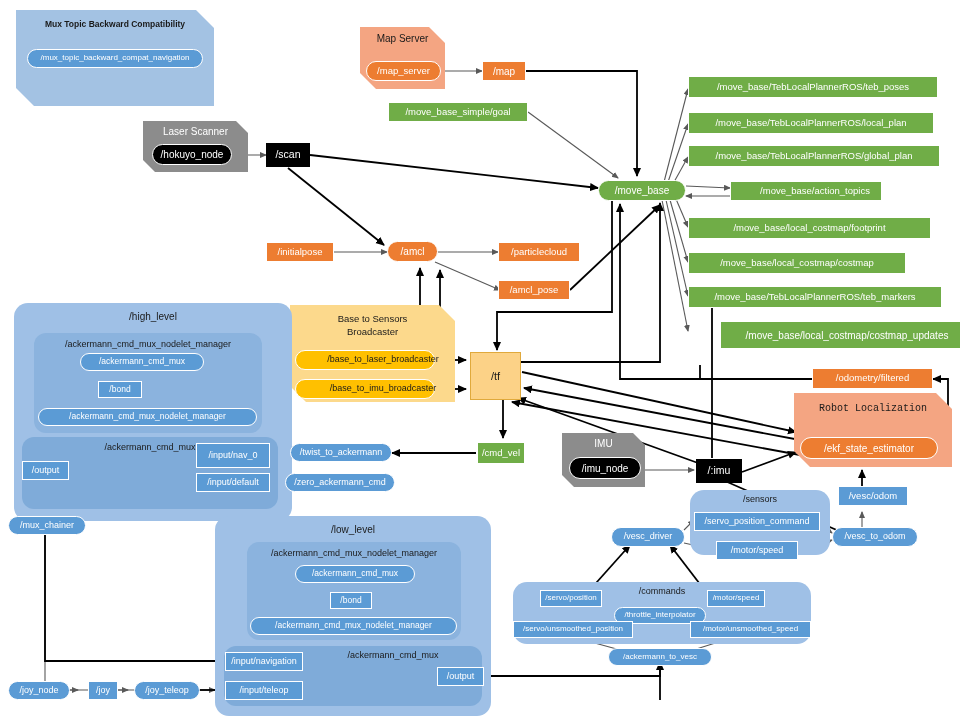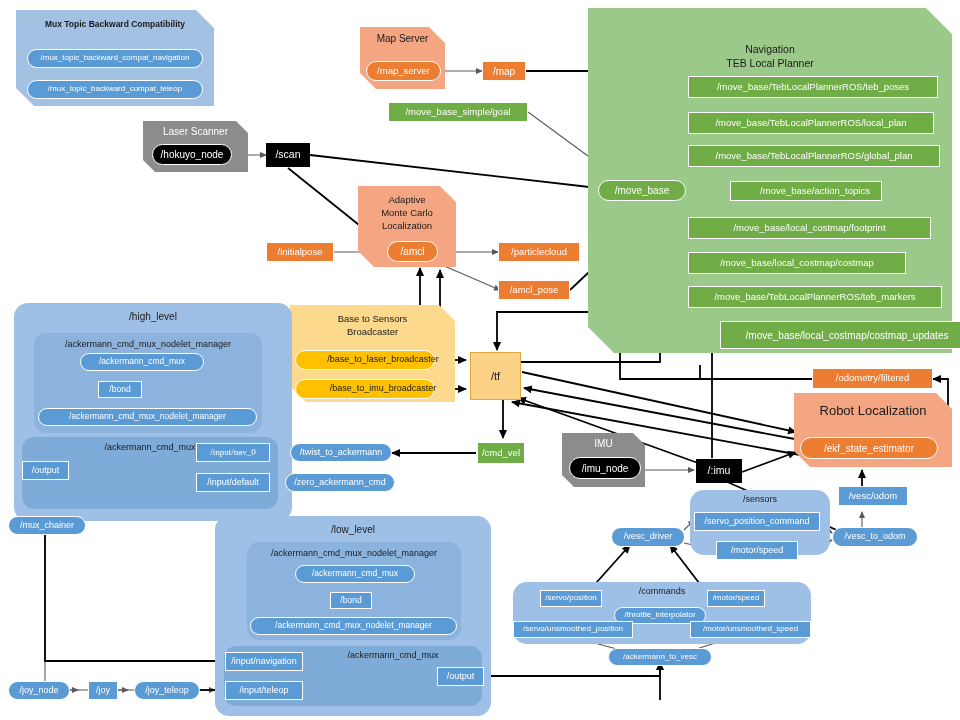--- a/index.html
+++ b/index.html
@@ -185,59 +185,45 @@
     <path class="w" d="M114,690 L128,690" marker-end="url(#ah)"></path>
     <path class="wb" d="M196,690 L226,690" marker-end="url(#ahb)"></path>
 
     <path class="wb" d="M45,535 L45,661 L226,661" marker-end="url(#ahb)"></path>
   </svg>
 
   <div class="grp panel-blue-fold" style="left:16px;top:10px;width:198px;height:96px;">
     <div class="grp-label" style="top:9px;font-size:8.5px;font-weight:bold;">Mux Topic Backward Compatibility</div>
   </div>
   <div class="node n-ell blue-ell" style="left:27px;top:49px;width:176px;height:19px;font-size:8px;">/mux_topic_backward_compat_navigation</div>
-  <div class="node n-ell blue-ell" style="left:27px;top:80px;width:176px;height:19px;font-size:8px;">/mux_topic_backward_compat_teleop</div>
 
   <div class="grp panel-gray-fold" style="left:143px;top:121px;width:105px;height:51px;">
     <div class="grp-label" style="top:5px;font-size:10px;color:#fff;">Laser Scanner</div>
   </div>
   <div class="node black-ell" style="left:152px;top:144px;width:80px;height:21px;font-size:10px;">/hokuyo_node</div>
 
   <div class="node black-rect" style="left:266px;top:143px;width:44px;height:24px;font-size:10.5px;">/scan</div>
 
   <div class="grp panel-orange-fold" style="left:360px;top:27px;width:85px;height:62px;">
     <div class="grp-label" style="top:6px;font-size:10px;color:#1a1a1a;">Map Server</div>
   </div>
   <div class="node n-ell orange-ell" style="left:366px;top:61px;width:75px;height:20px;font-size:9.5px;">/map_server</div>
 
   <div class="node orange-rect n-rect" style="left:482px;top:61px;width:44px;height:20px;font-size:10px;">/map</div>
 
   <div class="node green-rect n-rect" style="left:388px;top:102px;width:140px;height:20px;font-size:9.5px;">/move_base_simple/goal</div>
 
-  <div class="grp panel-orange-fold" style="left:358px;top:186px;width:98px;height:81px;">
-    <div class="grp-label" style="top:8px;font-size:9.5px;color:#1a1a1a;line-height:1.35;">
-      <div>Adaptive</div>
-      <div>Monte Carlo</div>
-      <div>Localization</div>
-    </div>
-  </div>
   <div class="node n-ell orange-ell" style="left:387px;top:241px;width:51px;height:21px;font-size:10px;">/amcl</div>
 
   <div class="node orange-rect n-rect" style="left:266px;top:242px;width:68px;height:20px;font-size:9.5px;">/initialpose</div>
 
   <div class="node orange-rect n-rect" style="left:498px;top:242px;width:82px;height:20px;font-size:9.5px;">/particlecloud</div>
 
   <div class="node orange-rect n-rect" style="left:498px;top:280px;width:72px;height:20px;font-size:9.5px;">/amcl_pose</div>
 
-  <div class="grp panel-green-fold" style="left:588px;top:8px;width:364px;height:345px;">
-    <div class="grp-label" style="top:34px;font-size:10.5px;color:#1a1a1a;line-height:1.35;">
-      <div>Navigation</div>
-      <div>TEB Local Planner</div>
-    </div>
-  </div>
   <div class="node n-ell green-ell" style="left:598px;top:180px;width:88px;height:21px;font-size:10px;">/move_base</div>
 
   <div class="node green-rect n-rect" style="left:688px;top:76px;width:250px;height:22px;font-size:9.5px;">/move_base/TebLocalPlannerROS/teb_poses</div>
   <div class="node green-rect n-rect" style="left:688px;top:112px;width:246px;height:22px;font-size:9.5px;">/move_base/TebLocalPlannerROS/local_plan</div>
   <div class="node green-rect n-rect" style="left:688px;top:145px;width:252px;height:22px;font-size:9.5px;">/move_base/TebLocalPlannerROS/global_plan</div>
   <div class="node green-rect n-rect" style="left:730px;top:181px;width:152px;height:20px;font-size:9.5px;padding-left:18px;">/move_base/action_topics</div>
   <div class="node green-rect n-rect" style="left:688px;top:217px;width:243px;height:22px;font-size:9.5px;">/move_base/local_costmap/footprint</div>
   <div class="node green-rect n-rect" style="left:688px;top:252px;width:218px;height:22px;font-size:9.5px;">/move_base/local_costmap/costmap</div>
   <div class="node green-rect n-rect" style="left:688px;top:286px;width:254px;height:22px;font-size:9.5px;">/move_base/TebLocalPlannerROS/teb_markers</div>
   <div class="node green-rect n-rect" style="left:688px;top:321px;width:254px;height:28px;font-size:10px;margin-left:32px;">/move_base/local_costmap/costmap_updates</div>
@@ -249,21 +235,21 @@
     </div>
   </div>
   <div class="node n-ell yellow-ell" style="left:295px;top:350px;width:140px;height:20px;font-size:9px;">/base_to_laser_broadcaster</div>
   <div class="node n-ell yellow-ell" style="left:295px;top:379px;width:140px;height:20px;font-size:9px;">/base_to_imu_broadcaster</div>
 
   <div class="node yellow-rect" style="left:470px;top:352px;width:51px;height:48px;font-size:11px;">/tf</div>
 
   <div class="node green-rect n-rect" style="left:477px;top:442px;width:48px;height:22px;font-size:9.5px;">/cmd_vel</div>
 
   <div class="grp panel-orange-fold" style="left:794px;top:393px;width:158px;height:74px;">
-    <div class="grp-label" style="top:10px;font-size:13px;color:#1a1a1a;">Robot Localization</div>
+    <div class="grp-label" style="top:10px;font-size:10px;color:#1a1a1a;font-family:Liberation Mono, monospace;">Robot Localization</div>
   </div>
   <div class="node n-ell orange-ell" style="left:800px;top:437px;width:138px;height:22px;font-size:10px;">/ekf_state_estimator</div>
 
   <div class="node orange-rect n-rect" style="left:812px;top:368px;width:121px;height:21px;font-size:9.5px;">/odometry/filtered</div>
 
   <div class="grp panel-gray-fold" style="left:562px;top:433px;width:83px;height:54px;">
     <div class="grp-label" style="top:5px;font-size:10px;color:#fff;">IMU</div>
   </div>
   <div class="node black-ell" style="left:569px;top:457px;width:72px;height:22px;font-size:10px;">/imu_node</div>
 
@@ -278,21 +264,21 @@
     <div class="grp-label" style="top:6px;font-size:9px;">/ackermann_cmd_mux_nodelet_manager</div>
   </div>
   <div class="node n-ell blue-ell" style="left:80px;top:353px;width:124px;height:18px;font-size:8.5px;">/ackermann_cmd_mux</div>
   <div class="node blue-rect n-rect" style="left:98px;top:381px;width:44px;height:17px;font-size:8.5px;">/bond</div>
   <div class="node n-ell blue-ell" style="left:38px;top:408px;width:219px;height:18px;font-size:8.5px;">/ackermann_cmd_mux_nodelet_manager</div>
 
   <div class="grp panel-blue-round3" style="left:22px;top:437px;width:256px;height:72px;">
     <div class="grp-label" style="top:5px;font-size:9px;">/ackermann_cmd_mux</div>
   </div>
   <div class="node blue-rect n-rect" style="left:22px;top:461px;width:47px;height:19px;font-size:9px;">/output</div>
-  <div class="node blue-rect n-rect" style="left:196px;top:443px;width:74px;height:19px;font-size:9px;font-family:Liberation Serif, serif;">/input/nav_0</div>
+  <div class="node blue-rect n-rect" style="left:196px;top:443px;width:74px;height:25px;font-size:9px;">/input/nav_0</div>
   <div class="node blue-rect n-rect" style="left:196px;top:473px;width:74px;height:19px;font-size:9px;">/input/default</div>
 
   <div class="node n-ell blue-ell" style="left:8px;top:516px;width:78px;height:19px;font-size:9px;">/mux_chainer</div>
 
   <div class="node n-ell blue-ell" style="left:290px;top:443px;width:102px;height:19px;font-size:9px;">/twist_to_ackermann</div>
   <div class="node n-ell blue-ell" style="left:285px;top:473px;width:110px;height:19px;font-size:9px;">/zero_ackermann_cmd</div>
 
   <div class="grp panel-blue-round" style="left:215px;top:516px;width:276px;height:200px;">
     <div class="grp-label" style="top:8px;font-size:10px;">/low_level</div>
   </div>

